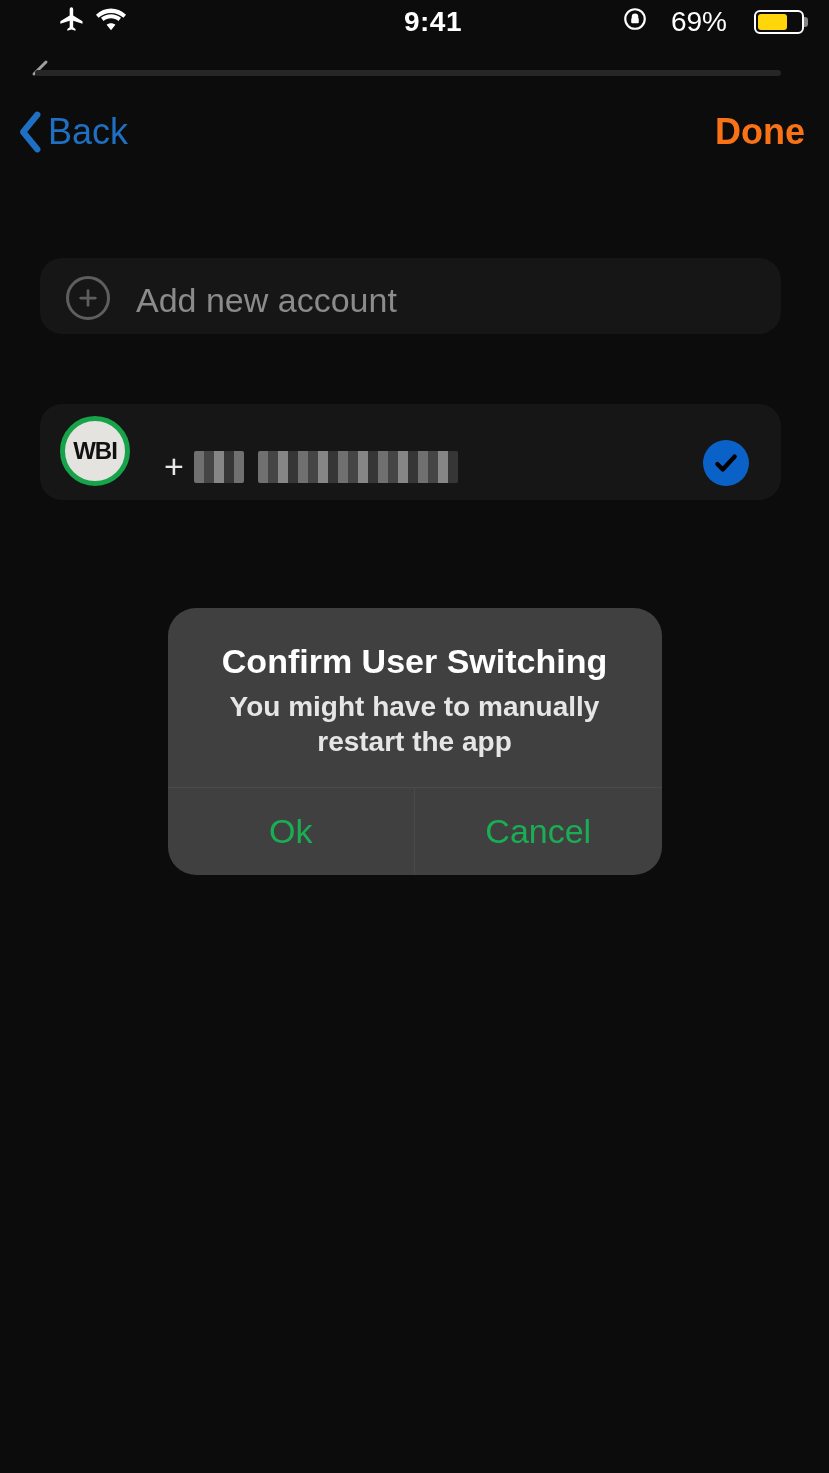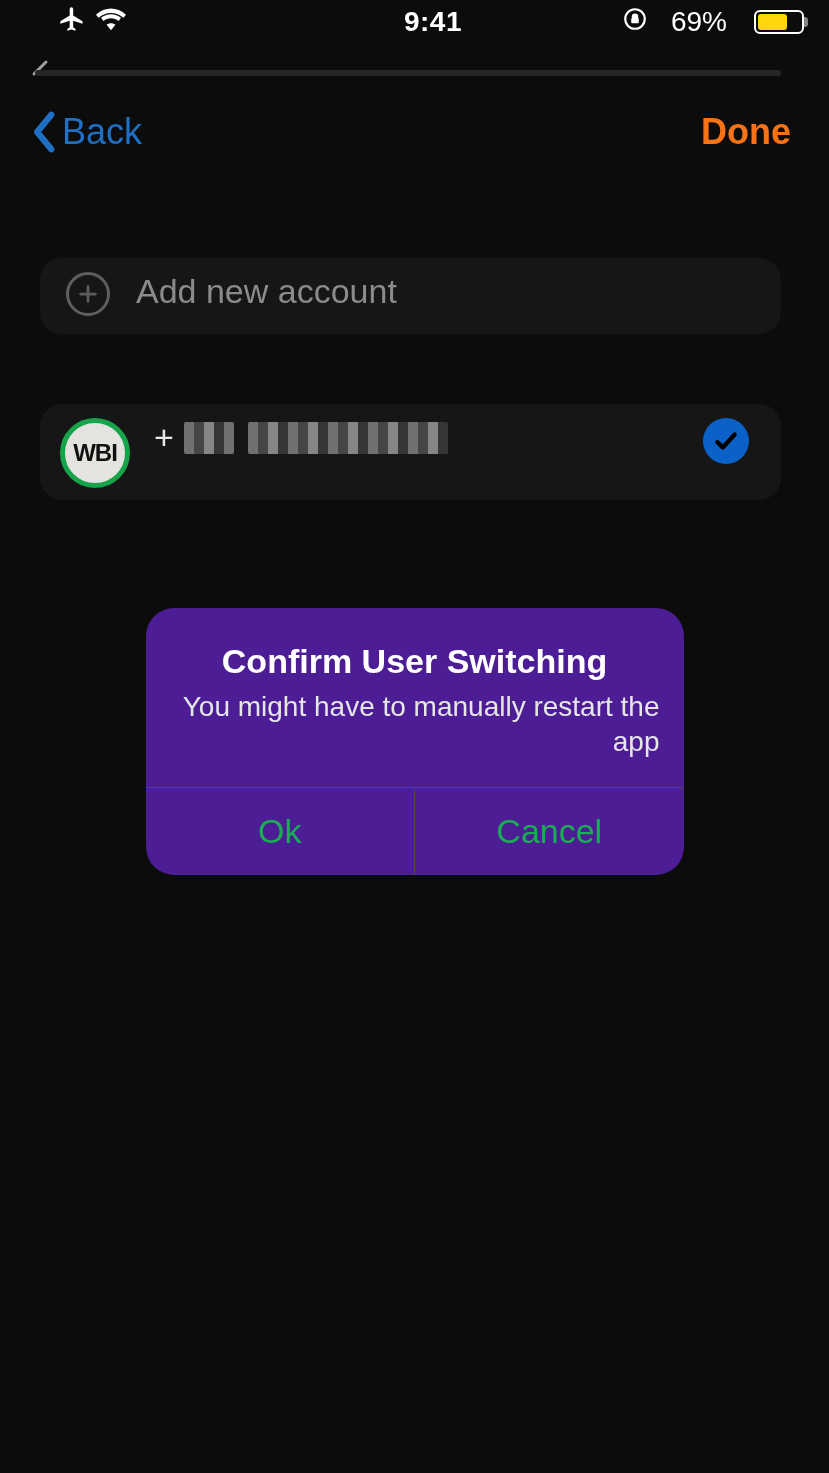--- a/index.html
+++ b/index.html
@@ -12,55 +12,55 @@
     .time { position: absolute; left: 50%; transform: translateX(-50%); font-size: 28px; font-weight: 700; letter-spacing: 0.5px; }
     .battery-pct { font-size: 28px; font-weight: 500; margin-right: 4px; }
     .battery { width: 50px; height: 24px; border: 2px solid #fff; border-radius: 6px; position: relative; display: flex; align-items: center; padding: 2px; }
     .battery::after { content: ''; position: absolute; right: -6px; top: 50%; transform: translateY(-50%); width: 4px; height: 10px; background: rgba(255,255,255,0.5); border-radius: 0 3px 3px 0; }
     .battery-fill { background: #ffd60a; height: 100%; width: 69%; border-radius: 3px; }
 
     .divider-bar { position: absolute; top: 70px; left: 35px; right: 48px; height: 6px; background: #262626; border-radius: 3px; }
     .editing-caret { position: absolute; top: 58px; left: 30px; width: 20px; height: 20px; }
 
     
-    .nav { position: absolute; top: 98px; left: 0; right: 0; padding: 12px 30px; display: flex; align-items: center; justify-content: space-between; }
+    .nav { position: absolute; top: 98px; left: 0; right: 0; padding: 12px 16px; display: flex; align-items: center; justify-content: space-between; }
     .back-btn { display: flex; align-items: center; gap: 2px; color: #1f6fc3; font-size: 36px; font-weight: 400; background: none; border: none; cursor: pointer; }
     .back-btn svg { width: 30px; height: 44px; }
     .done-btn { color: #f97316; font-size: 36px; font-weight: 600; background: none; border: none; cursor: pointer; margin-right: 8px; }
 
     
     .cells { position: absolute; top: 258px; left: 40px; right: 48px; }
-    .cell { background: #161616; border-radius: 22px; display: flex; align-items: flex-start; padding: 14px 26px; margin-bottom: 70px; }
+    .cell { background: #161616; border-radius: 22px; display: flex; align-items: flex-end; padding: 14px 26px; margin-bottom: 70px; }
     .cell.add { height: 76px; gap: 26px; }
     .plus-circle { width: 44px; height: 44px; border: 3px solid #5e5e5e; border-radius: 50%; display: flex; align-items: center; justify-content: center; flex-shrink: 0; }
     .plus-circle svg { width: 22px; height: 22px; }
     .add-label { color: #8b8b8b; font-size: 34px; font-weight: 400; }
 
-    .cell.account { height: 96px; gap: 24px; padding-left: 20px; }
+    .cell.account { height: 96px; gap: 34px; padding-left: 20px; }
     .avatar { width: 70px; height: 70px; border-radius: 50%; border: 5px solid #16a34a; background: #e4e3e0; display: flex; align-items: center; justify-content: center; flex-shrink: 0; }
     .avatar-text { font-size: 24px; font-weight: 800; color: #111; letter-spacing: -1px; }
     .phone-line { display: flex; align-items: center; gap: 10px; flex: 1; }
     .phone-plus { color: #e8e8e8; font-size: 34px; font-weight: 400; }
     .phone-mask { display: flex; gap: 8px; align-items: center; height: 36px; }
     .blur-chunk { height: 32px; border-radius: 2px; background:
       repeating-linear-gradient(90deg,
         #7a7a7a 0 10px,
         #4b4b4b 10px 20px,
         #939393 20px 30px,
         #3a3a3a 30px 40px); filter: blur(0.4px); opacity: 0.9; }
     .chunk1 { width: 50px; }
     .chunk2 { width: 200px; margin-left: 6px; }
     .check { width: 46px; height: 46px; border-radius: 50%; background: #0a62c8; display: flex; align-items: center; justify-content: center; flex-shrink: 0; margin-right: 6px; }
     .check svg { width: 26px; height: 26px; }
 
     
-    .dialog { position: absolute; top: 608px; left: 50%; transform: translateX(-50%); width: 538px; background: #4c1d95; border-radius: 28px; overflow: hidden; }
+    .dialog { position: absolute; top: 608px; left: 50%; transform: translateX(-50%); width: 494px; background: #404040; border-radius: 28px; overflow: hidden; }
     .dialog-body { padding: 34px 24px 28px; text-align: center; }
     .dialog-title { font-size: 34px; font-weight: 700; color: #fff; margin-bottom: 8px; }
-    .dialog-msg { font-size: 28px; font-weight: 400; color: #e6e6e6; line-height: 1.25; text-align: right; }
+    .dialog-msg { font-size: 28px; font-weight: 700; color: #e6e6e6; line-height: 1.25; }
     .dialog-actions { display: flex; border-top: 1px solid #4a4a4a; height: 88px; }
     .dialog-btn { flex: 1; background: none; border: none; color: #1aae54; font-size: 34px; font-weight: 500; cursor: pointer; }
     .dialog-btn + .dialog-btn { border-left: 1px solid #4a4a4a; }
 
     
     .watermark { position: absolute; color: #2c2c2c; font-size: 48px; font-weight: 800; letter-spacing: 2px; opacity: 0.22; user-select: none; pointer-events: none; transform: skewX(-8deg); font-style: italic; }
     .wm1 { top: 264px; left: 68px; }
     .wm2 { top: 680px; left: 210px; font-size: 40px; opacity: 0.14; transform: rotate(-6deg) skewX(-8deg); }
   </style>
 </head>

